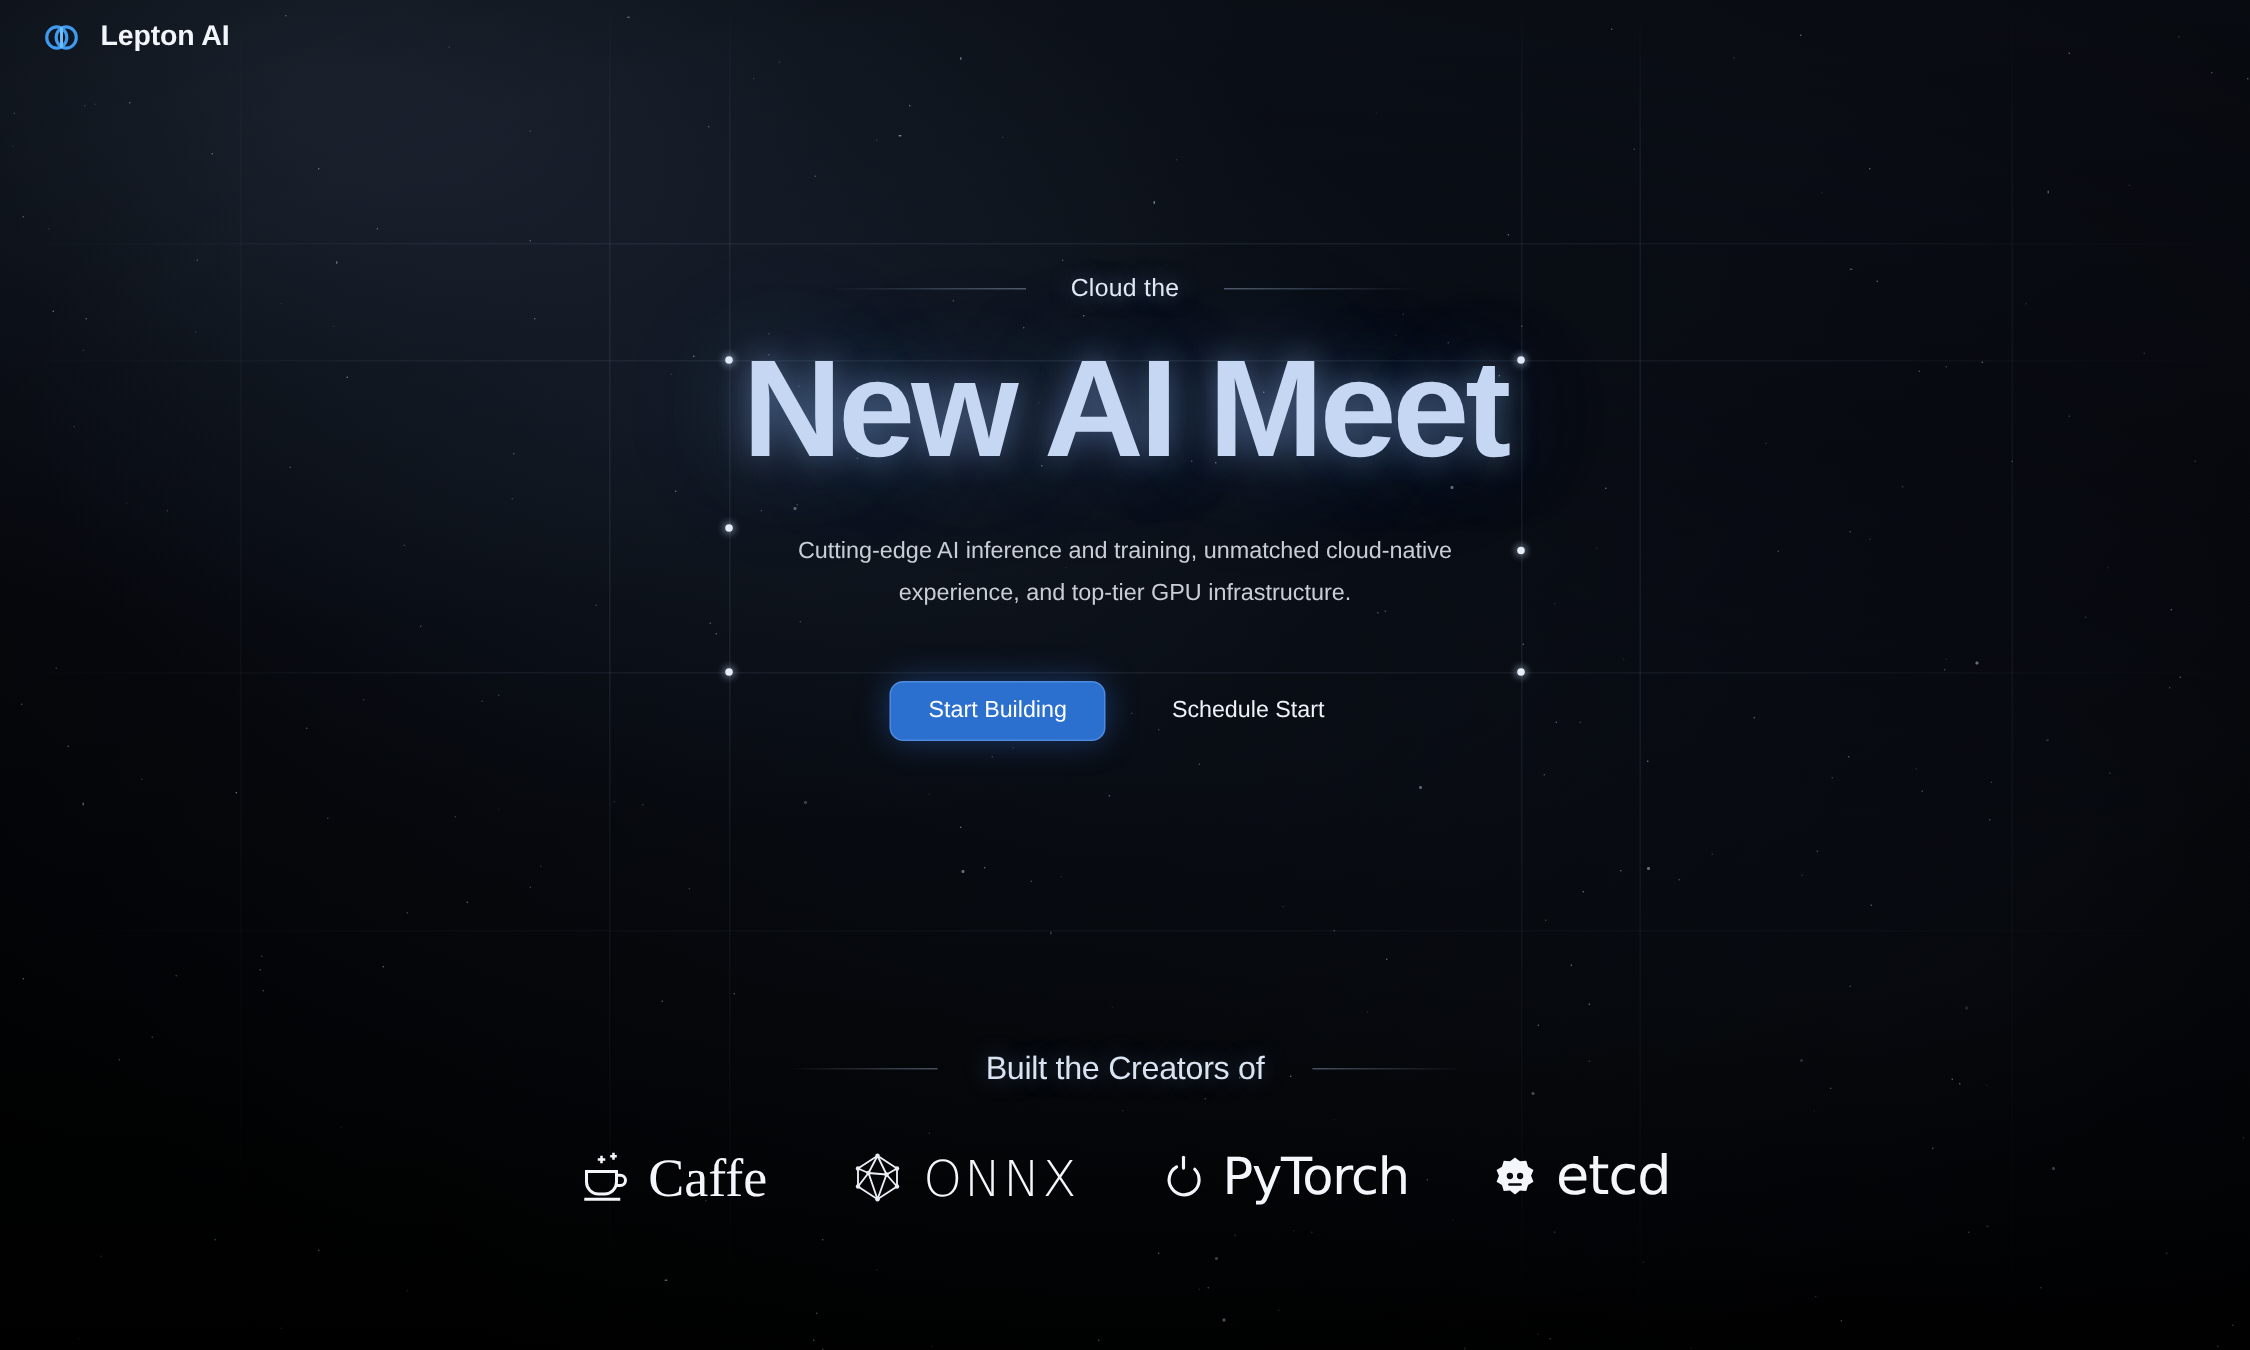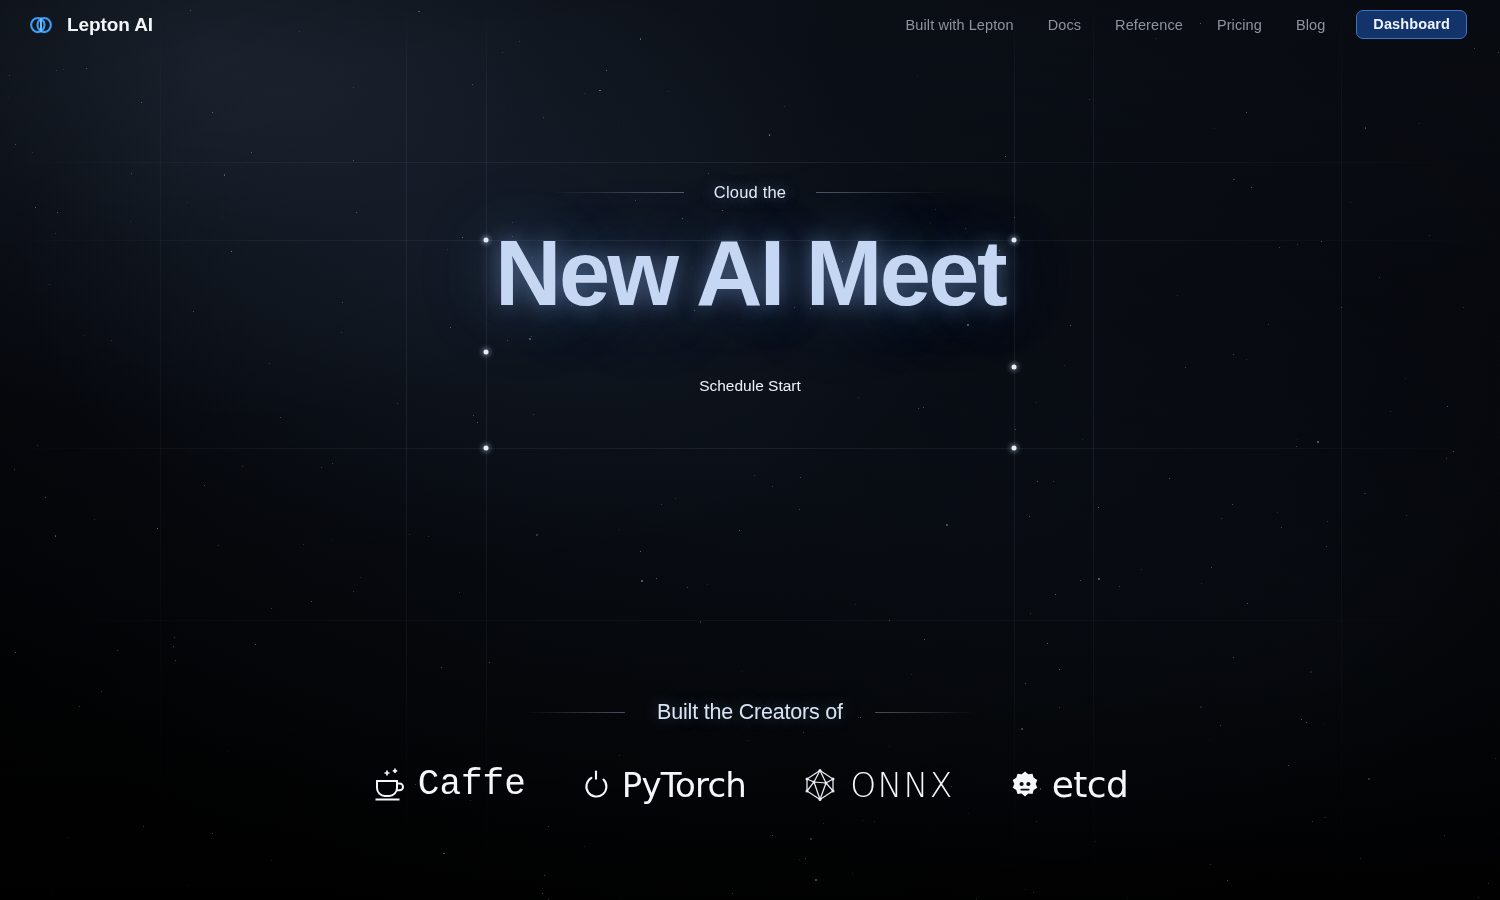--- a/index.html
+++ b/index.html
@@ -158,21 +158,21 @@
   .creators-rule.left{ background:linear-gradient(90deg, rgba(168,190,220,0) 0%, rgba(168,190,220,0.40) 100%); }
   .creators-rule.right{ background:linear-gradient(90deg, rgba(168,190,220,0.40) 0%, rgba(168,190,220,0) 100%); }
 
   .logos{
     margin-top:42px;
     display:flex; align-items:center; justify-content:center; gap:56px;
   }
   .logo-item{ display:flex; align-items:center; gap:12px; }
   .logo-glyph{ display:flex; align-items:center; justify-content:center; }
   .logo-text{ color:#f3f6fa; line-height:1; }
-  .logo-text.caffe{ font-family:Liberation Mono, monospace; font-size:36px;text-align:center; }
+  .logo-text.caffe{ font-family:Liberation Serif, serif; font-size:36px;text-align:center; }
   .logo-text.pytorch{ font-family:"DejaVu Sans", sans-serif; font-size:34px; font-weight:400; letter-spacing:-0.8px; }
   .logo-text.onnx{ font-family:"DejaVu Sans", sans-serif; font-size:33px; font-weight:300; letter-spacing:1.4px; }
   .logo-text.etcd{ font-family:"DejaVu Sans", sans-serif; font-size:36px; font-weight:400; letter-spacing:-0.6px; }
 </style>
 </head>
 <body>
 
 <div class="page">
 
   <div class="bg-base"></div>
@@ -467,41 +467,35 @@
       <span class="logo-glyph">
         <svg class="brand-mark" viewBox="0 0 28 28" fill="none">
           <ellipse cx="10.6" cy="14" rx="7.2" ry="7.6" stroke="#3e9bf0" stroke-width="2.3"></ellipse>
           <ellipse cx="17.4" cy="14" rx="7.2" ry="7.6" stroke="#3e9bf0" stroke-width="2.3"></ellipse>
           <path d="M14 6.6v14.8" stroke="#6fc0ff" stroke-width="2.1"></path>
         </svg>
       </span>
       <span class="brand-name">Lepton AI</span>
     </div>
 
-    <nav class="nav">
-      <a class="nav-link" href="#">Built with Lepton</a>
-      <a class="nav-link" href="#">Docs</a>
-      <a class="nav-link" href="#">Reference</a>
-      <a class="nav-link" href="#">Pricing</a>
-      <a class="nav-link" href="#">Blog</a>
-      <button class="dashboard-btn">Dashboard</button>
-    </nav>
   </header>
 
   <section class="hero">
     <div class="eyebrow-row">
       <span class="rule left"></span>
       <span class="eyebrow">Cloud the</span>
       <span class="rule right"></span>
     </div>
 
     <h1 class="headline">New AI Meet</h1>
 
+    <p class="subtitle">Cutting-edge AI inference and training, unmatched cloud-native experience, and top-tier GPU infrastructure.</p>
 
     <div class="cta-row">
+      <button class="btn-primary">Start Building</button>
       <button class="btn-ghost">Schedule Start</button>
     </div>
   </section>
 
   <section class="creators">
     <div class="creators-row">
       <span class="creators-rule left"></span>
       <span class="creators-title">Built the Creators of</span>
       <span class="creators-rule right"></span>
     </div>
@@ -512,30 +506,20 @@
         <span class="logo-glyph">
           <svg width="34" height="36" viewBox="0 0 34 36" fill="none">
             <path d="M5 14h20v7a8 8 0 0 1-8 8h-4a8 8 0 0 1-8-8v-7z" stroke="#f3f6fa" stroke-width="2"></path>
             <path d="M25 16.5h2.6a3.4 3.4 0 0 1 0 6.8H25" stroke="#f3f6fa" stroke-width="2"></path>
             <path d="M3.5 32.5h24" stroke="#f3f6fa" stroke-width="2"></path>
             <path d="M15 3.5v5M12.5 6h5" stroke="#f3f6fa" stroke-width="1.7"></path>
             <path d="M23 1.5v4.6M20.8 3.8h4.4" stroke="#f3f6fa" stroke-width="1.7"></path>
           </svg>
         </span>
         <span class="logo-text caffe">Caffe</span>
-      </div>
-
-      <div class="logo-item">
-        <span class="logo-glyph">
-          <svg width="28" height="30" viewBox="0 0 28 30" fill="none">
-            <path d="M21.5 9.5a10 10 0 1 1-12.1-1.6" stroke="#f3f6fa" stroke-width="2.1" stroke-linecap="round"></path>
-            <path d="M14 1.5v7.2" stroke="#f3f6fa" stroke-width="2.1" stroke-linecap="round"></path>
-          </svg>
-        </span>
-        <span class="logo-text pytorch">PyTorch</span>
       </div>
 
       <div class="logo-item">
         <span class="logo-glyph">
           <svg width="36" height="36" viewBox="0 0 36 36" fill="none" stroke="#e9eef6" stroke-width="1.25">
             <path d="M18 3.5 31 12v12L18 32.5 5 24V12L18 3.5z"></path>
             <path d="M18 3.5 24 16l7 8M18 3.5 12 15 5 24M24 16l7-4M12 15 5 12M24 16 12 15M18 32.5 24 16M18 32.5 12 15"></path>
             <circle cx="18" cy="3.5" r="1.5" fill="#e9eef6" stroke="none"></circle>
             <circle cx="31" cy="12" r="1.5" fill="#e9eef6" stroke="none"></circle>
             <circle cx="31" cy="24" r="1.5" fill="#e9eef6" stroke="none"></circle>
@@ -544,20 +528,30 @@
             <circle cx="5" cy="12" r="1.5" fill="#e9eef6" stroke="none"></circle>
             <circle cx="24" cy="16" r="1.5" fill="#e9eef6" stroke="none"></circle>
             <circle cx="12" cy="15" r="1.5" fill="#e9eef6" stroke="none"></circle>
           </svg>
         </span>
         <span class="logo-text onnx">ONNX</span>
       </div>
 
       <div class="logo-item">
         <span class="logo-glyph">
+          <svg width="28" height="30" viewBox="0 0 28 30" fill="none">
+            <path d="M21.5 9.5a10 10 0 1 1-12.1-1.6" stroke="#f3f6fa" stroke-width="2.1" stroke-linecap="round"></path>
+            <path d="M14 1.5v7.2" stroke="#f3f6fa" stroke-width="2.1" stroke-linecap="round"></path>
+          </svg>
+        </span>
+        <span class="logo-text pytorch">PyTorch</span>
+      </div>
+
+      <div class="logo-item">
+        <span class="logo-glyph">
           <svg width="30" height="30" viewBox="0 0 30 30" fill="none">
             <path d="M15 1.6l3.3 2.6 4.2-.4 1.2 4 3.6 2.2-1.6 3.9 1.6 3.9-3.6 2.2-1.2 4-4.2-.4L15 26.4l-3.3-2.8-4.2.4-1.2-4L2.7 17.8l1.6-3.9-1.6-3.9 3.6-2.2 1.2-4 4.2.4L15 1.6z" fill="#f3f6fa"></path>
             <circle cx="11.6" cy="14" r="2.1" fill="#0a0c10"></circle>
             <circle cx="18.4" cy="14" r="2.1" fill="#0a0c10"></circle>
             <path d="M11.3 19.6h7.4" stroke="#0a0c10" stroke-width="1.7" stroke-linecap="round"></path>
           </svg>
         </span>
         <span class="logo-text etcd">etcd</span>
       </div>
 

